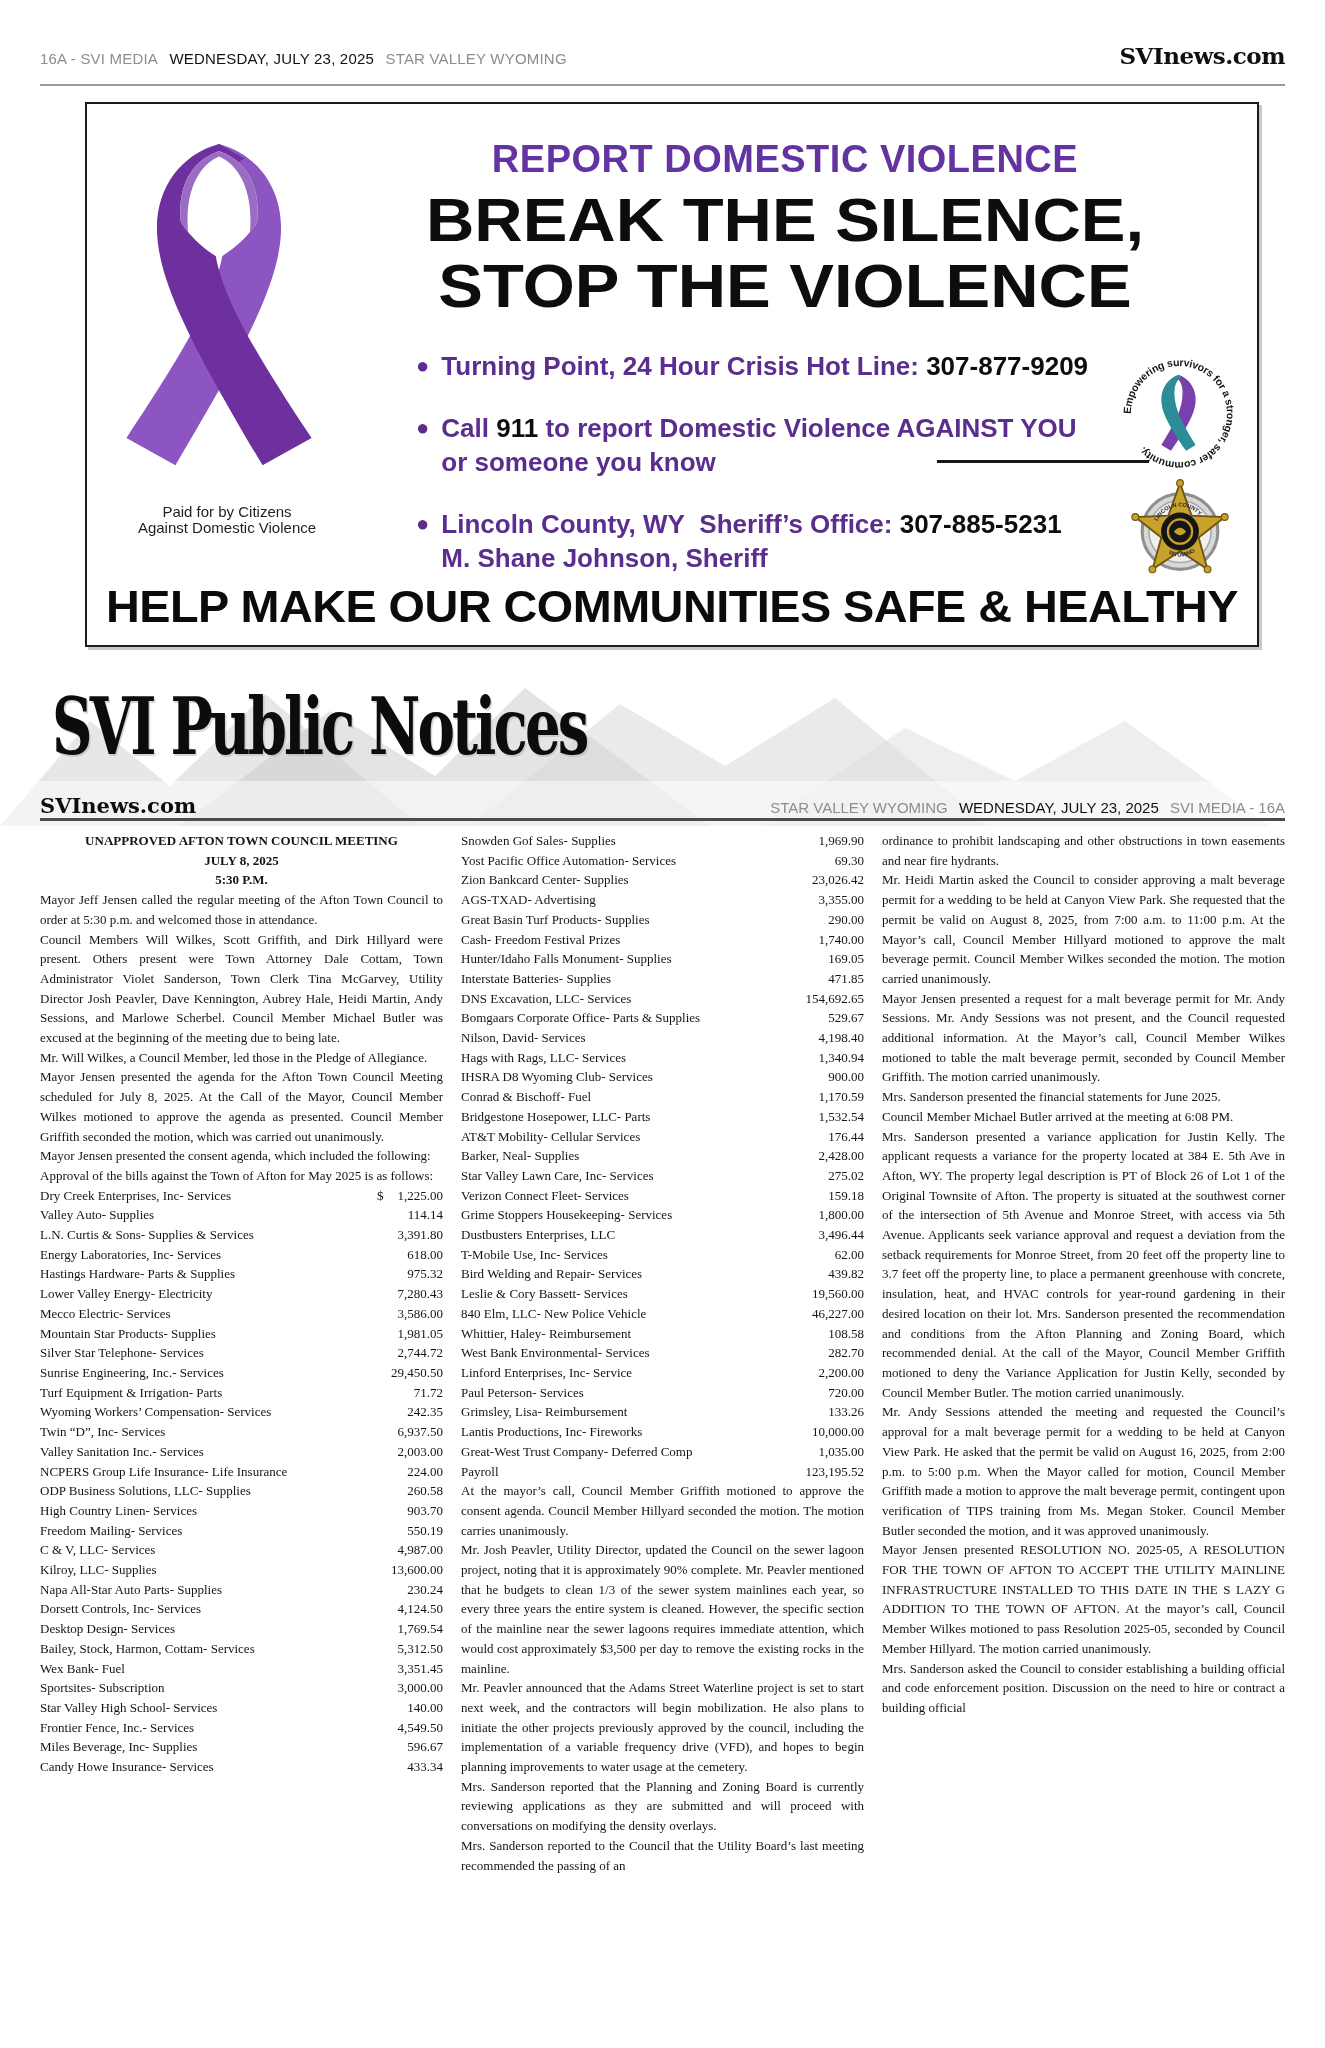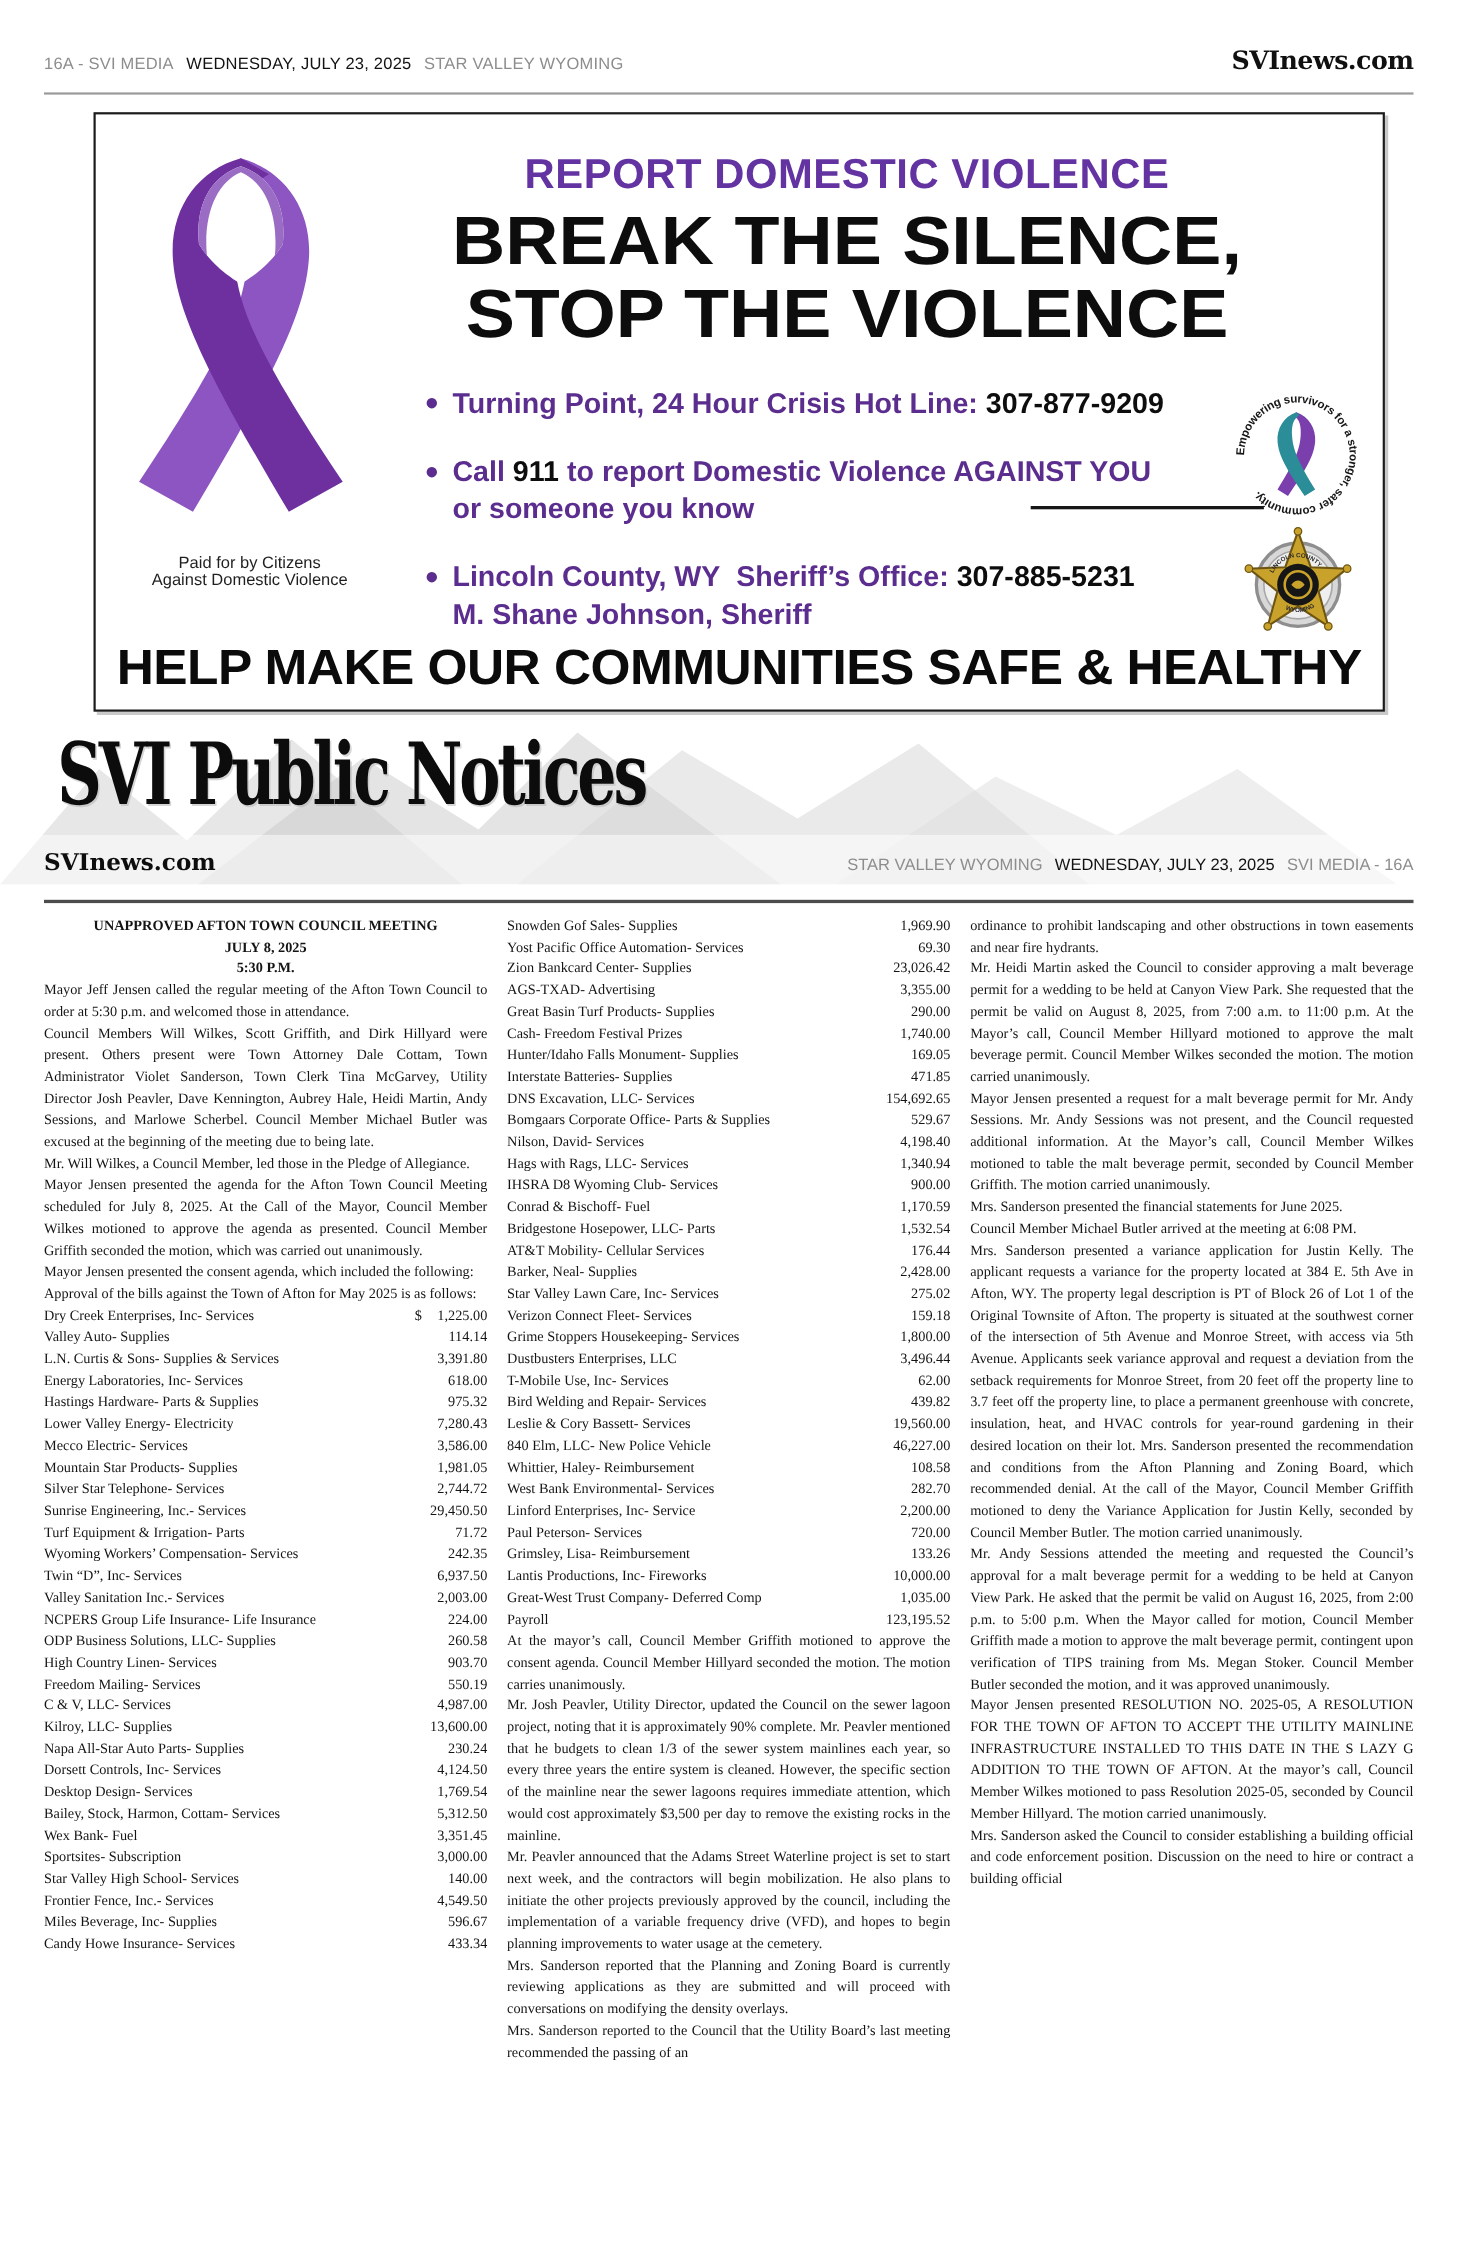--- a/index.html
+++ b/index.html
@@ -17,38 +17,38 @@
   .pg-head-left .blk{color:#121212;}
   .pg-head-right{font-family:"DejaVu Serif",serif;font-weight:bold;font-size:23px;color:#101010;letter-spacing:-0.5px;}
   .pg-head-rule{position:absolute;top:84px;left:40px;right:40px;border-top:2px solid #9a9a9a;}
 
   
   .ad{position:absolute;left:85px;top:102px;width:1170px;height:541px;background:#fff;
       border:2px solid #1b1b1b;box-shadow:3px 3px 0 #c9c9c9;}
   .ad-ribbon{position:absolute;left:14px;top:26px;width:236px;height:380px;}
   .ad-paidfor{position:absolute;left:25px;top:400px;width:230px;text-align:center;
       font-size:15px;line-height:16px;color:#1f1f1f;}
-  .ad-content{position:absolute;left:281px;top:34px;right:85px;text-align:center;}
+  .ad-content{position:absolute;left:311px;top:34px;right:85px;text-align:center;}
   .ad-kicker{font-size:38px;font-weight:bold;color:#6433a2;letter-spacing:0.5px;}
   .ad-headline{margin-top:6px;font-size:62px;line-height:66px;font-weight:bold;color:#0d0d0d;
       letter-spacing:0;transform:scaleX(1.08);transform-origin:center;white-space:nowrap;}
   .ad-bullets{margin-top:30px;text-align:left;padding-left:18px;display:flex;flex-direction:column;gap:28px;}
   .ad-bullet{display:flex;font-size:26px;font-weight:bold;line-height:34px;}
   .bullet-dot{color:#5b2d8e;margin-right:12px;font-size:22px;line-height:34px;flex:0 0 auto;}
   .bullet-text{flex:1;}
   .seg-purple{color:#5b2d8e;}
   .seg-black{color:#0d0d0d;}
   .ad-sigline{position:absolute;right:108px;top:356px;width:212px;border-top:3px solid #161616;}
   .ad-circle-logo{position:absolute;left:1032px;top:250px;width:120px;height:120px;}
   .ad-badge{position:absolute;left:1040px;top:368px;width:106px;height:116px;}
   .ad-footer{position:absolute;left:0;right:0;bottom:12px;text-align:center;font-size:45px;
       font-weight:bold;color:#0b0b0b;letter-spacing:-0.5px;transform:scaleX(1.04);white-space:nowrap;}
 
   
-  .masthead{position:absolute;left:0;top:638px;width:1325px;height:166px;overflow:hidden;}
+  .masthead{position:absolute;left:0;top:660px;width:1325px;height:166px;overflow:hidden;}
   .mast-bg{position:absolute;left:0;bottom:0;width:100%;height:160px;}
   .mast-title{position:absolute;left:52px;top:26px;margin:0;font-family:"DejaVu Serif",serif;
       font-weight:bold;font-size:78px;line-height:82px;letter-spacing:-4px;color:#0c0c0c;
       transform:scaleX(0.72);transform-origin:left;white-space:nowrap;
       text-shadow:2px 2px 0 rgba(180,180,180,.55);}
   .mast-strip{position:absolute;left:40px;right:40px;bottom:8px;display:flex;justify-content:space-between;align-items:baseline;}
   .mast-site{font-family:"DejaVu Serif",serif;font-weight:bold;font-size:21px;color:#0d0d0d;}
   .mast-right{font-size:15px;font-weight:normal;color:#8d8d8d;}
   .mast-right span{margin-left:7px;}
   .mast-right .blk{color:#121212;}

